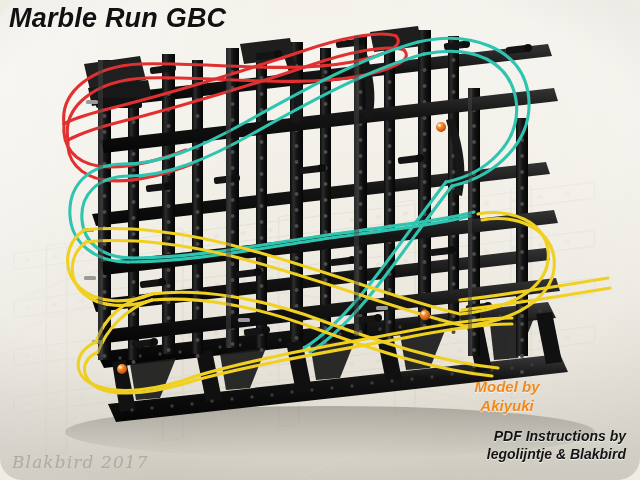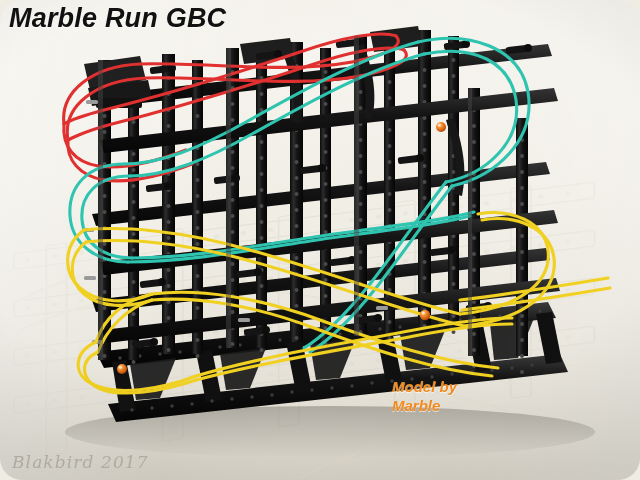--- a/index.html
+++ b/index.html
@@ -36,21 +36,21 @@
   .title{
     position:absolute;left:9px;top:3px;
     font-size:27px;font-weight:bold;font-style:italic;
     color:#111;letter-spacing:.2px;
     font-family:"Liberation Sans", sans-serif;
     text-shadow:0 1px 0 rgba(255,255,255,.6);
     white-space:nowrap;
   }
   .credit-model{
     position:absolute;right:18px;top:378px;width:230px;
-    text-align:left;color:#f08a1e;
+    text-align:center;color:#f08a1e;
     font-size:15px;font-weight:bold;font-style:italic;
     line-height:1.25;
     text-shadow:0 1px 1px rgba(255,255,255,.75);
   }
   .credit-pdf{
     position:absolute;right:14px;top:428px;width:260px;
     text-align:right;color:#131313;
     font-size:14px;font-weight:bold;font-style:italic;
     line-height:1.28;
     text-shadow:0 1px 1px rgba(255,255,255,.7);
@@ -549,19 +549,23 @@
       </g>
     </svg>
   </div>
 
   <div class="vignette"></div>
 
   <div class="title">Marble Run GBC</div>
 
   <div class="credit-model">
     <span class="ln">Model by</span>
-    <span class="ln">Marble</span>
+    <span class="ln">Akiyuki</span>
   </div>
 
+  <div class="credit-pdf">
+    <span class="ln">PDF Instructions by</span>
+    <span class="ln">legolijntje &amp; Blakbird</span>
+  </div>
 
   <div class="watermark">Blakbird 2017</div>
 
 </div>
 
 </body></html>

